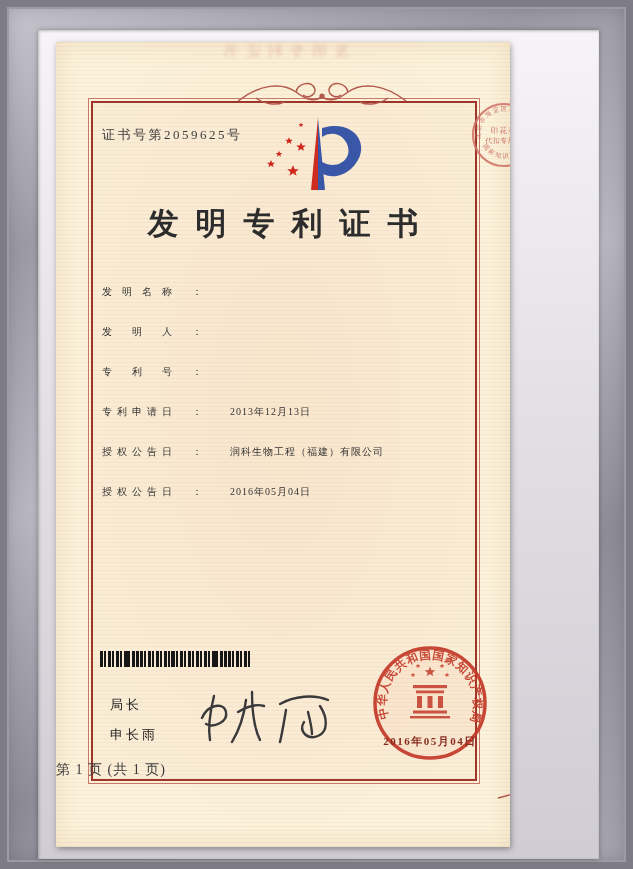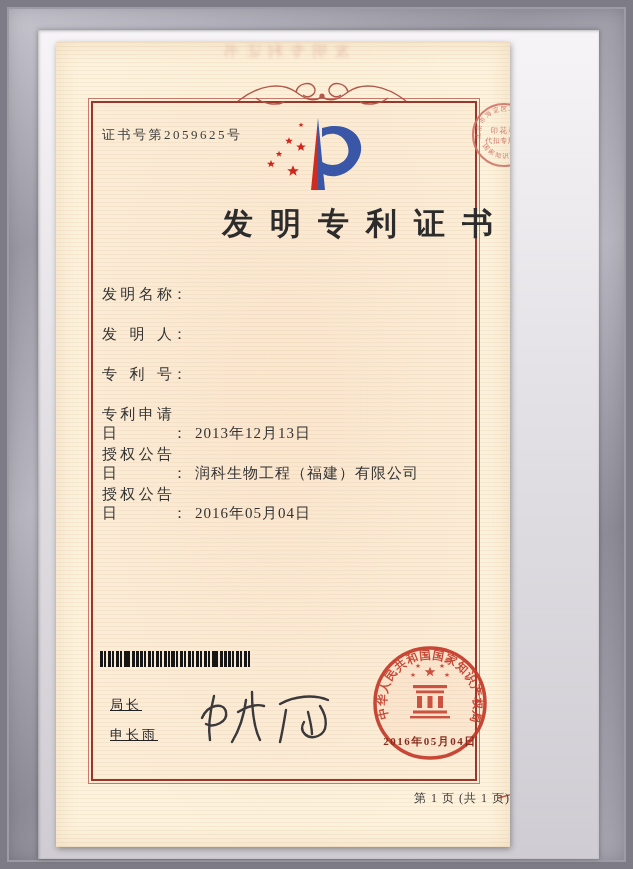--- a/index.html
+++ b/index.html
@@ -30,61 +30,61 @@
     background:rgba(232,160,138,.05);}
 
   
   .ghost-top{position:absolute;top:0;left:0;right:0;text-align:center;
     font-size:15px;letter-spacing:7px;color:#b5504a;opacity:.25;
     filter:blur(1.6px);transform:scaleX(-1);}
 
   
   .cert-no{position:absolute;left:46px;top:84px;font-size:13px;letter-spacing:2.5px;color:#3d3d3d;}
   .logo{position:absolute;left:200px;top:70px;width:125px;height:90px;}
-  .title{position:absolute;left:0;top:161px;width:100%;text-align:right;
+  .title{position:absolute;left:0;top:161px;width:100%;text-align:center;
     font-size:31px;font-weight:600;color:#2c2c2c;letter-spacing:17px;padding-left:17px;box-sizing:border-box;}
 
   
   .frow{position:absolute;left:46px;right:40px;display:flex;align-items:flex-end;
-    font-size:15px;color:#333;}
+    font-size:10px;color:#333;gap:20px;}
   .r1{top:243px}.r2{top:283px}.r3{top:323px}.r4{top:363px}.r5{top:403px}.r6{top:443px}
   .flabel{display:inline-block;width:70px;text-align:justify;text-align-last:justify;flex:0 0 70px;}
   .fcolon{flex:0 0 auto;}
   .fvalue{margin-left:8px;letter-spacing:1px;}
 
   
   .legal{position:absolute;left:46px;top:466px;width:442px;font-size:11.5px;
     line-height:16.5px;color:#41403f;text-align:justify;}
   .legal p{margin:0;text-indent:2em;}
 
   
   .barcode{position:absolute;left:44px;top:609px;width:152px;height:16px;
     background-image:
       repeating-linear-gradient(90deg,#161616 0 2px,rgba(0,0,0,0) 2px 4px),
       repeating-linear-gradient(90deg,#161616 0 3px,rgba(0,0,0,0) 3px 8px),
       repeating-linear-gradient(90deg,rgba(0,0,0,0) 0 5px,#161616 5px 6px,rgba(0,0,0,0) 6px 11px);}
 
   
   .signer{position:absolute;left:54px;font-family:"Liberation Sans","DejaVu Sans",sans-serif;
-    font-size:13px;color:#222;letter-spacing:3px;font-weight:500;text-decoration:underline;}
+    font-size:13px;color:#222;letter-spacing:3px;font-weight:500;}
   .signer.t1{top:654px;}
   .signer.t2{top:684px;}
   .sig{position:absolute;left:138px;top:636px;width:160px;height:80px;}
 
   
   .seal{position:absolute;left:312px;top:600px;width:124px;height:124px;opacity:.93;}
   .taxstamp{position:absolute;left:412px;top:57px;width:72px;height:72px;opacity:.88;}
 
   
   .orn-top{position:absolute;left:176px;top:32px;width:180px;height:40px;}
   .orn-corner{position:absolute;left:436px;top:684px;width:76px;height:84px;}
 
   
-  .footer{position:absolute;left:0;top:748px;width:100%;text-align:right;
-    font-size:12px;color:#3a3a3a;letter-spacing:1px;}
+  .footer{position:absolute;left:0;top:719px;width:100%;text-align:left;
+    font-size:14px;color:#3a3a3a;letter-spacing:1px;}
 </style>
 </head>
 <body>
 
 <div class="frame-bg"></div>
 <div class="frame-lip"></div>
 
 <div class="paper">
 
   <div class="ghost-top">发明专利证书</div>

